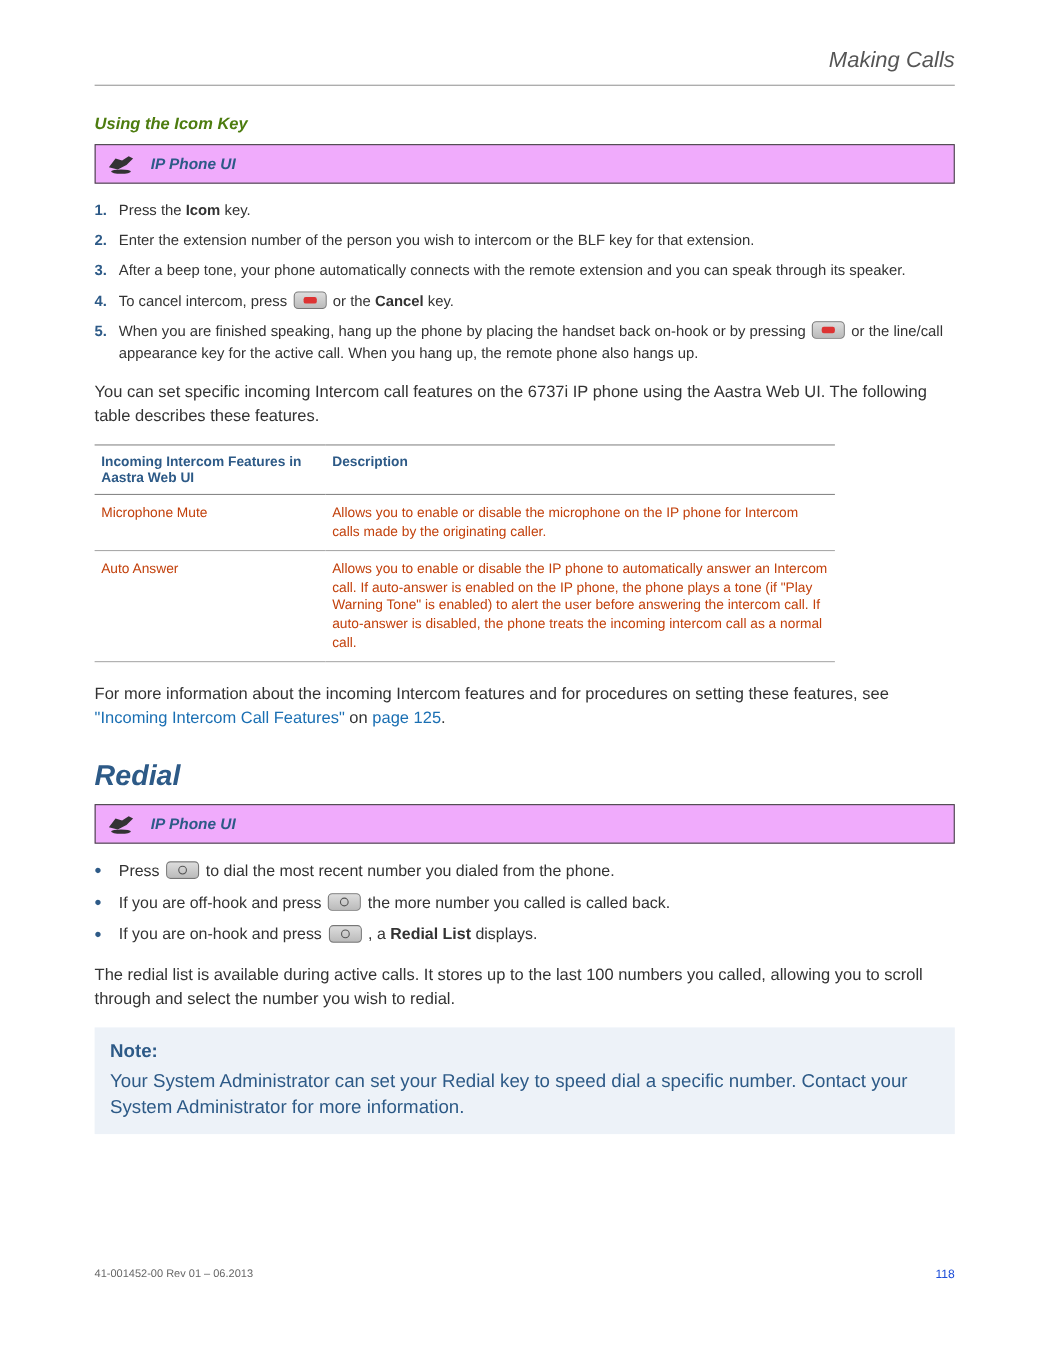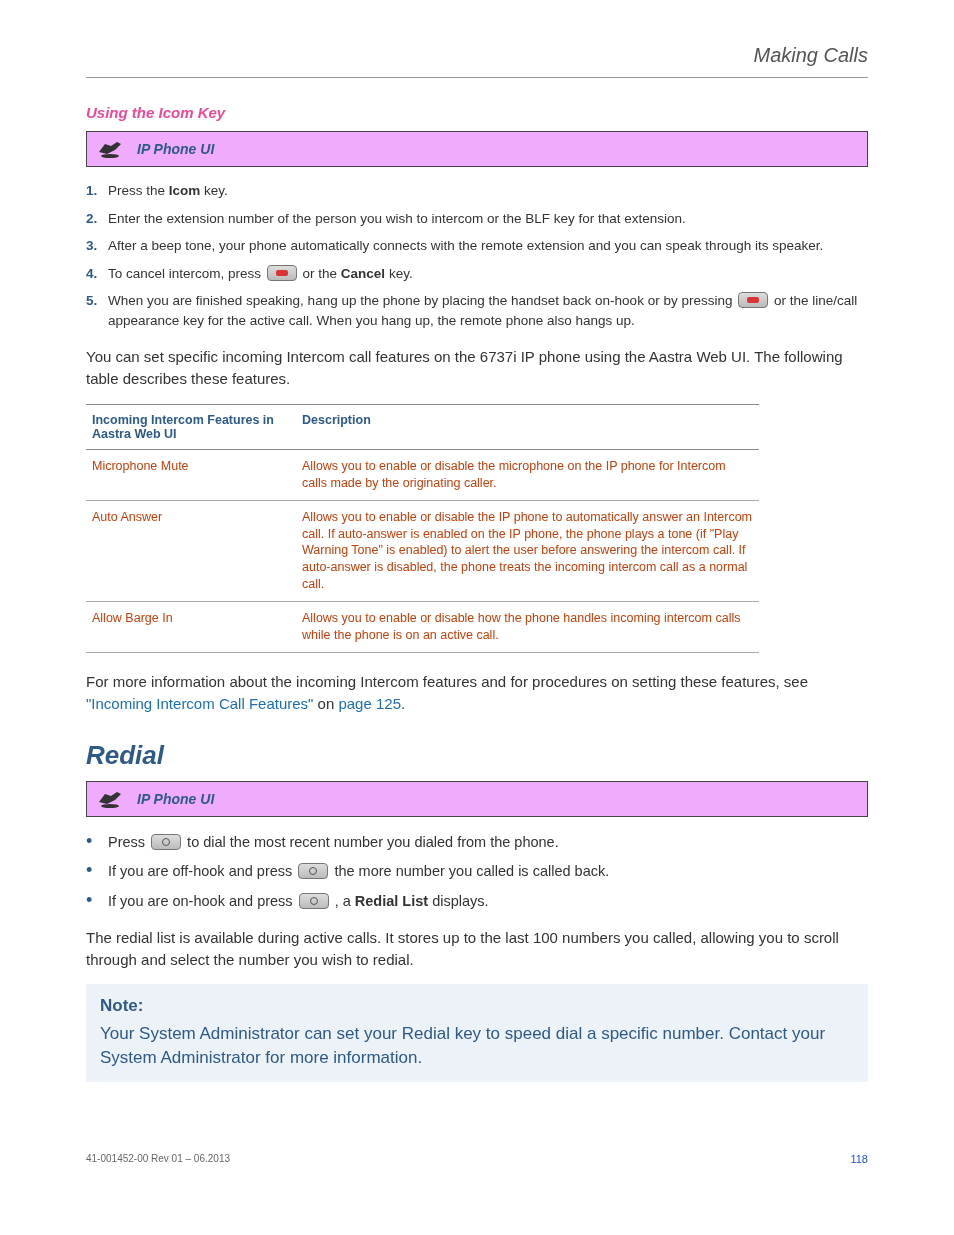--- a/index.html
+++ b/index.html
@@ -23,21 +23,21 @@
     margin-bottom: 10px;
   }
   .hr {
     border: none;
     border-top: 1px solid #999;
     margin-bottom: 26px;
   }
   .subheading {
     font-weight: bold;
     font-style: italic;
-    color: #ec4899;
+    color: #4d7c0f;
     font-size: 15px;
     margin-bottom: 10px;
   }
   .ui-box {
     border: 1px solid #444;
     background: #f0abfc;
     padding: 6px 10px 6px 10px;
     display: flex;
     align-items: center;
     gap: 14px;
@@ -239,24 +239,20 @@
     </thead>
     <tbody>
       <tr>
           <td>Microphone Mute</td>
           <td>Allows you to enable or disable the microphone on the IP phone for Intercom calls made by the originating caller.</td>
         </tr>
       <tr>
           <td>Auto Answer</td>
           <td>Allows you to enable or disable the IP phone to automatically answer an Intercom call. If auto-answer is enabled on the IP phone, the phone plays a tone (if "Play Warning Tone" is enabled) to alert the user before answering the intercom call. If auto-answer is disabled, the phone treats the incoming intercom call as a normal call.</td>
         </tr>
-      <tr>
-          <td>Allow Barge In</td>
-          <td>Allows you to enable or disable how the phone handles incoming intercom calls while the phone is on an active call.</td>
-        </tr>
     </tbody>
   </table>
 
   <div class="body-text">
     <span>For more information about the incoming Intercom features and for procedures on setting these features, see </span><span class="link">"Incoming Intercom Call Features"</span><span> on </span><span class="link">page 125</span><span>.</span>
   </div>
 
   <div class="h2">Redial</div>
 
   <div class="ui-box">

